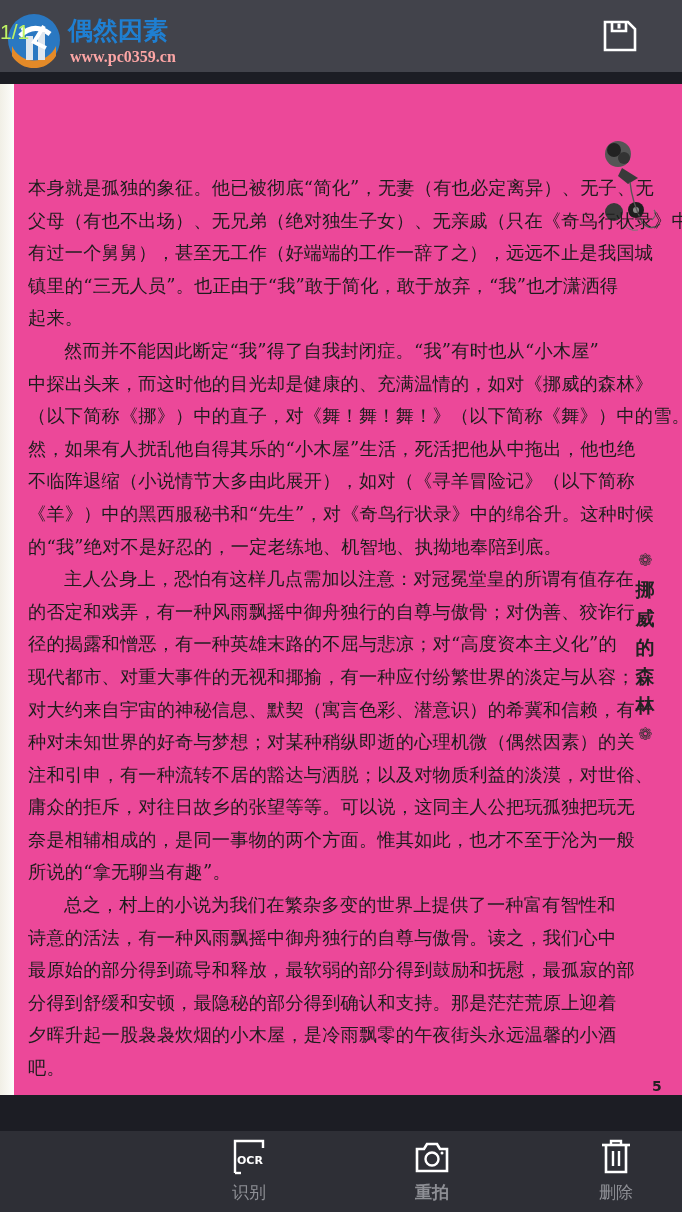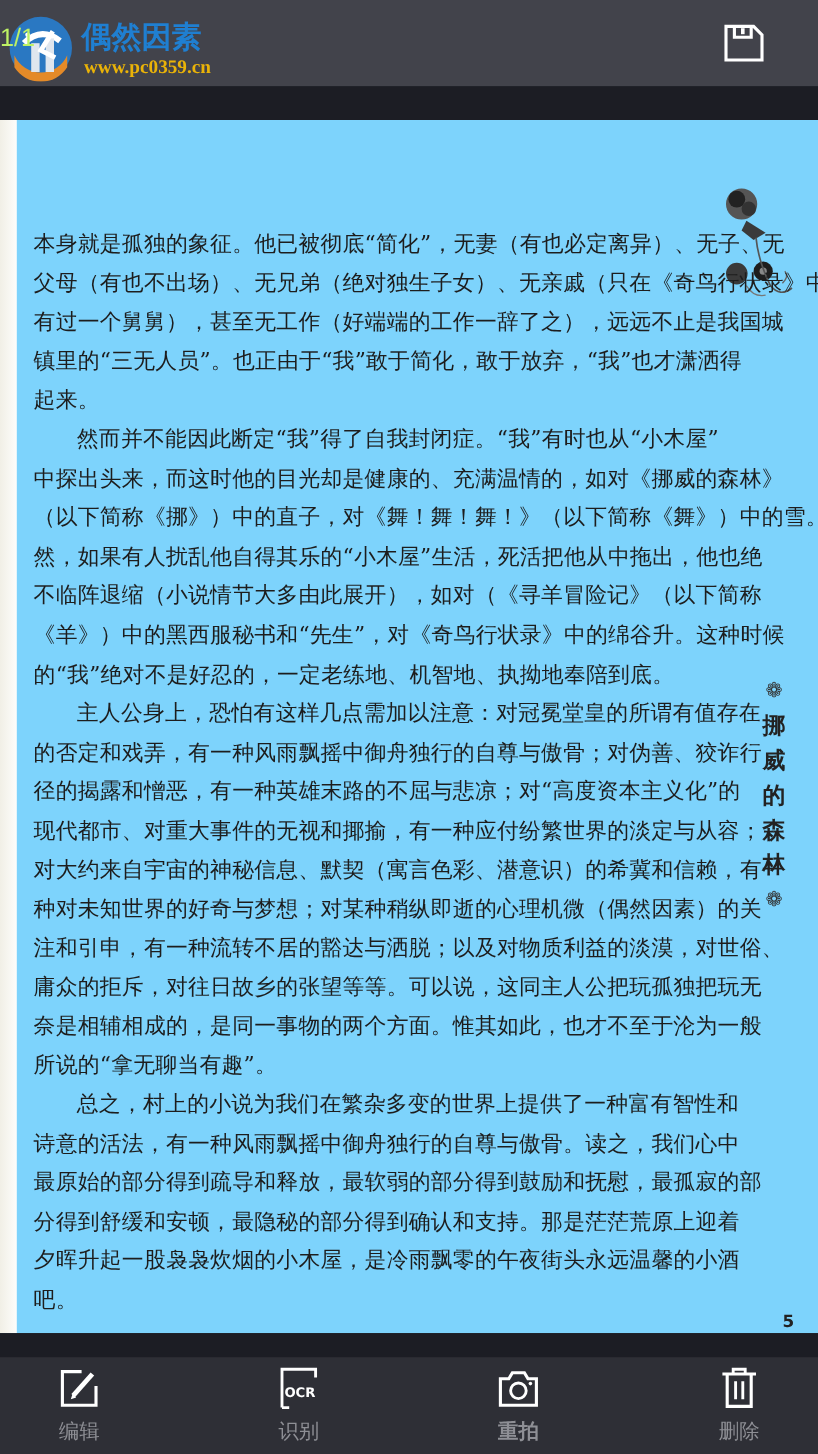--- a/index.html
+++ b/index.html
@@ -17,35 +17,35 @@
     position: absolute; left: 2px; top: 4px; width: 56px; height: 56px;
   }
   .wm-title {
     position: absolute; left: 64px; top: 6px;
     font-family: "DejaVu Sans", sans-serif; font-weight: bold;
     font-size: 25px; color: #1f7fd1; letter-spacing: 0px; white-space: nowrap;
   }
   .wm-url {
     position: absolute; left: 66px; top: 40px;
     font-family: "Liberation Serif", serif; font-weight: bold;
-    font-size: 16px; color: #eab308; white-space: nowrap;
+    font-size: 16px; color: #fca5a5; white-space: nowrap;
   }
   .page-counter {
     position: absolute; left: 0; right: 0; top: 20px; text-align: left;
     color: #bef264; font-size: 21px;
   }
   .save-btn {
     position: absolute; left: 600px; top: 18px; width: 40px; height: 36px;
     display: flex; align-items: center; justify-content: center; cursor: pointer;
   }
   .dark-band-top { position: absolute; left: 0; top: 72px; width: 682px; height: 28px; background: #1c1d24; }
 
   .page {
-    position: absolute; left: 0; top: 100px; width: 682px; height: 1011px;
-    background: #7dd3fc;
+    position: absolute; left: 0; top: 84px; width: 682px; height: 1011px;
+    background: #ec4899;
     overflow: hidden;
   }
   .page-edge {
     position: absolute; left: 0; top: 0; width: 14px; height: 100%;
     background: linear-gradient(to right, #f1efe6, #fdfdfb);
   }
   .body-text {
     position: absolute; left: 28px; top: 88px; width: 578px;
     font-family: "DejaVu Serif", "Liberation Serif", serif;
     font-size: 18.2px; line-height: 32.6px; color: #1d1d1d;
@@ -177,28 +177,20 @@
     <span class="ch">林</span>
     <span class="orn">❁</span>
   </div>
 
   <div class="page-number">5</div>
 </div>
 
 <div class="dark-band-bottom"></div>
 
 <div class="toolbar">
-  <div class="tool" style="left:16px;">
-    <svg class="icon" viewBox="0 0 36 36">
-      <path d="M20 4 H4 V32 H32 V16" fill="none" stroke="#ffffff" stroke-width="2.6"></path>
-      <path d="M13 24 L29 6" stroke="#ffffff" stroke-width="4" stroke-linecap="butt"></path>
-      <path d="M11 27 L12.5 22.5 L15.5 25.5 Z" fill="#ffffff"></path>
-    </svg>
-    <div class="label">编辑</div>
-  </div>
 
   <div class="tool" style="left:199px;">
     <svg class="icon" viewBox="0 0 36 36">
       <path d="M4 34 V2 H32 V9" fill="none" stroke="#ffffff" stroke-width="2.4"></path>
       <path d="M4 34 H10" fill="none" stroke="#ffffff" stroke-width="2.4"></path>
       <text x="6" y="25" font-family="DejaVu Sans, sans-serif" font-weight="bold" font-size="11" fill="#ffffff">OCR</text>
     </svg>
     <div class="label">识别</div>
   </div>
 

